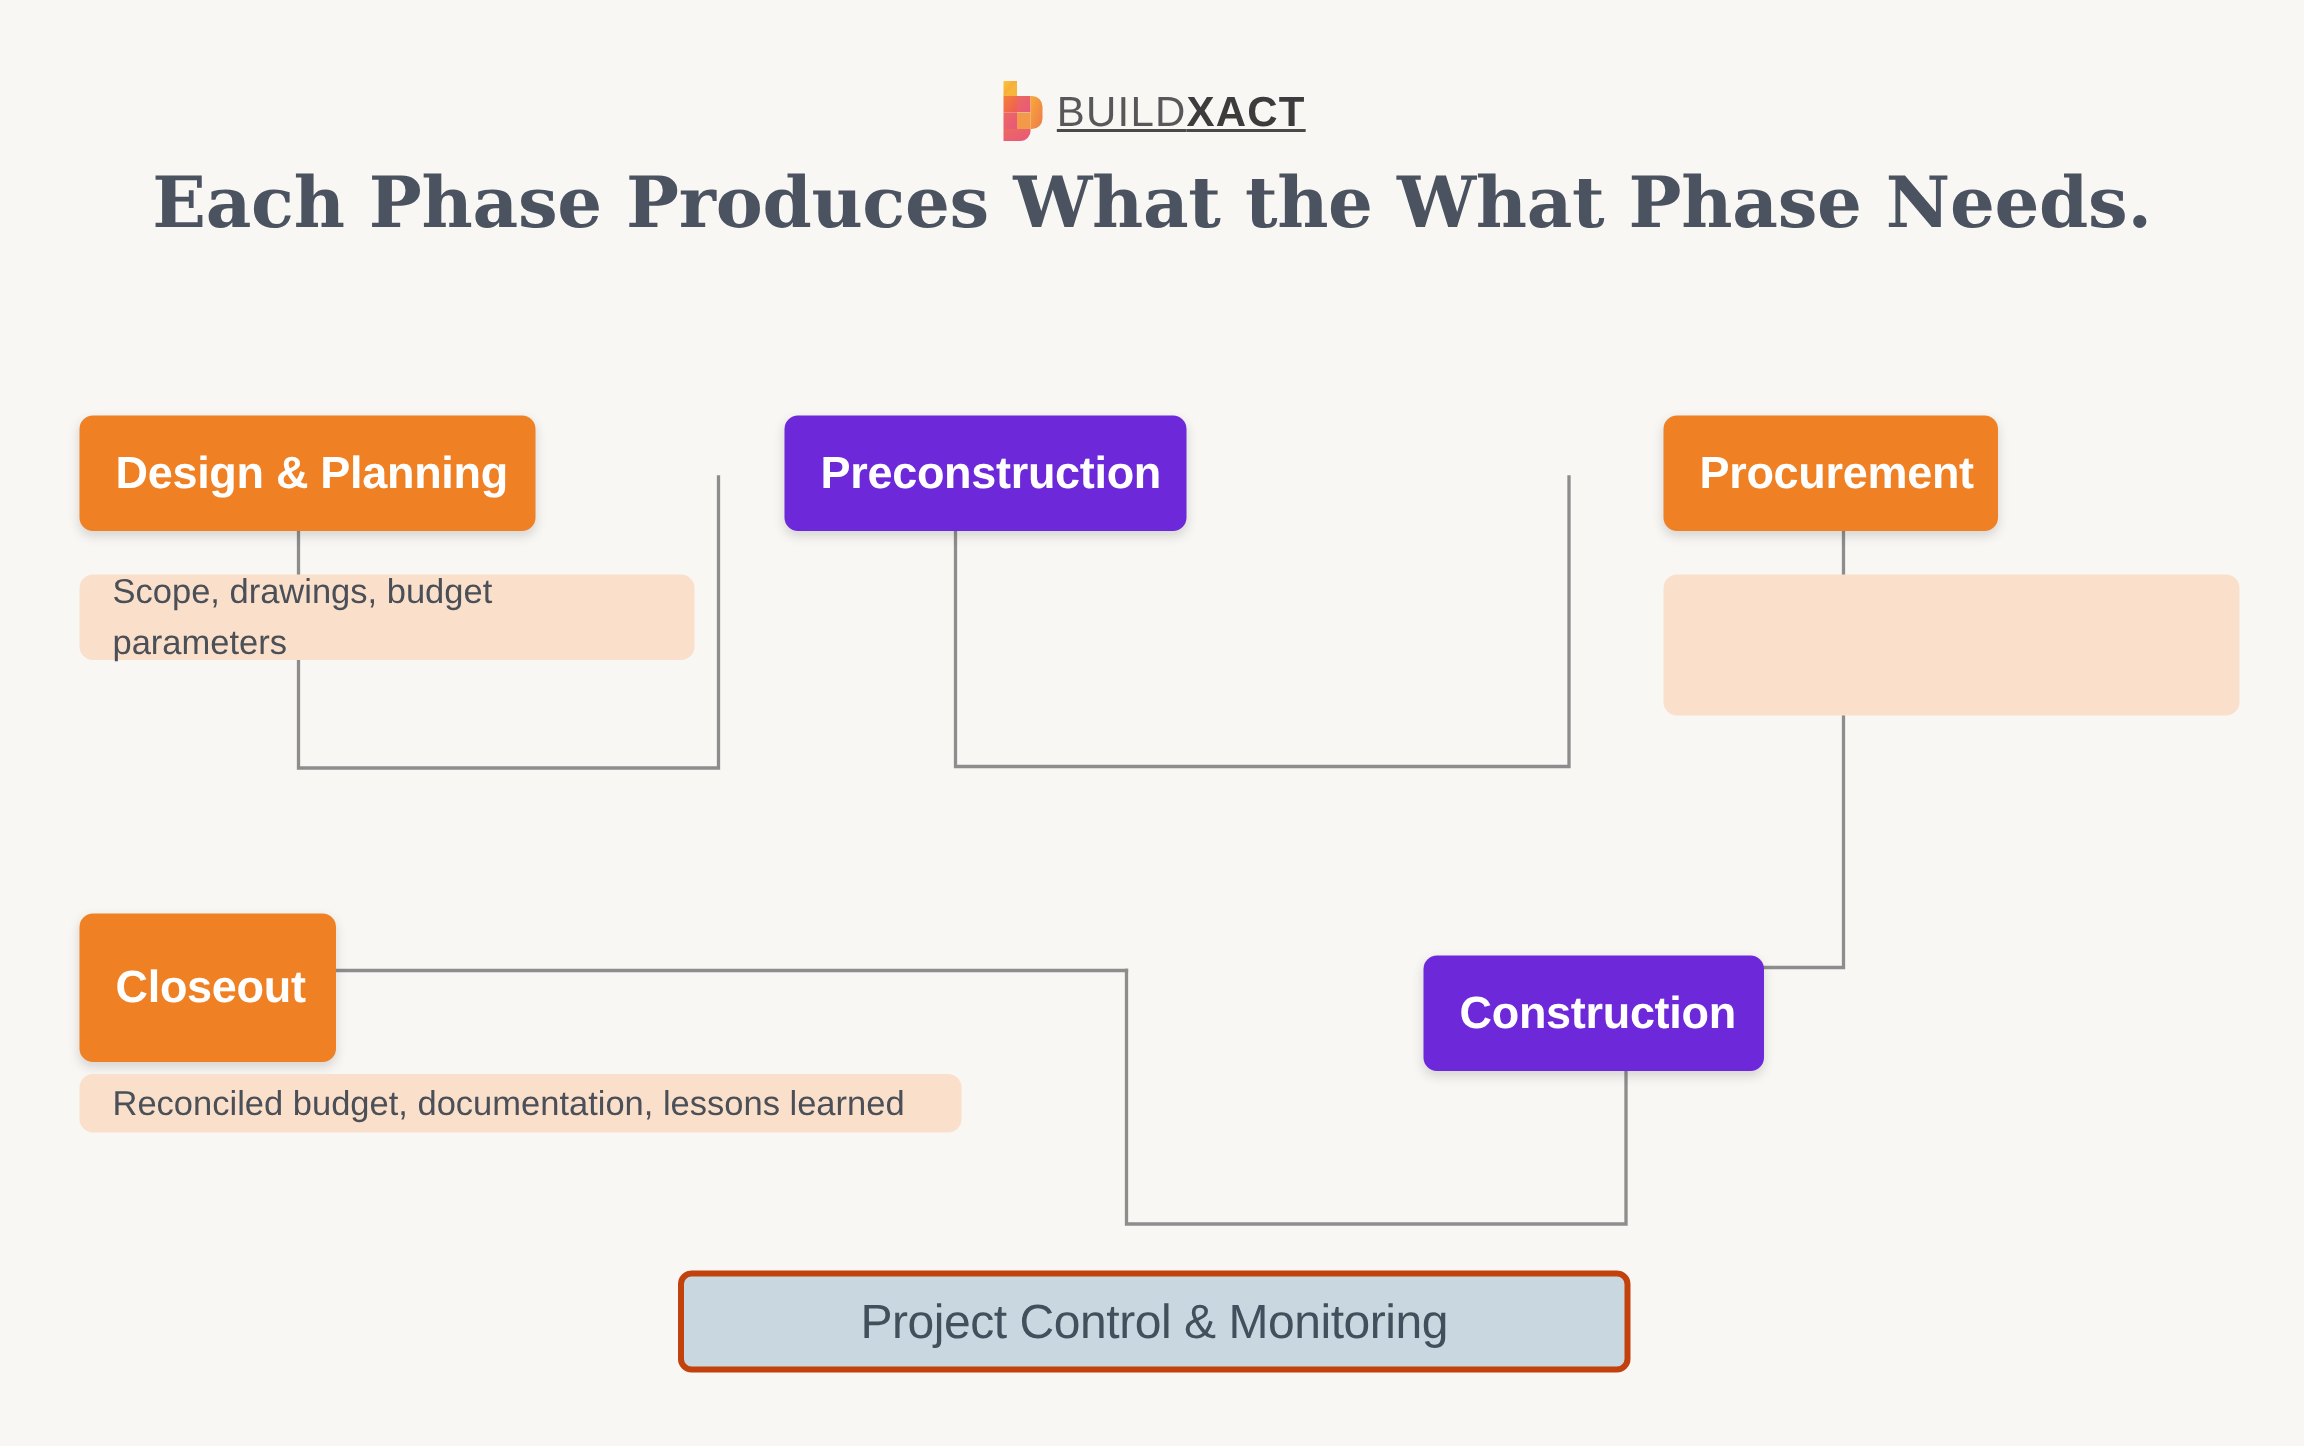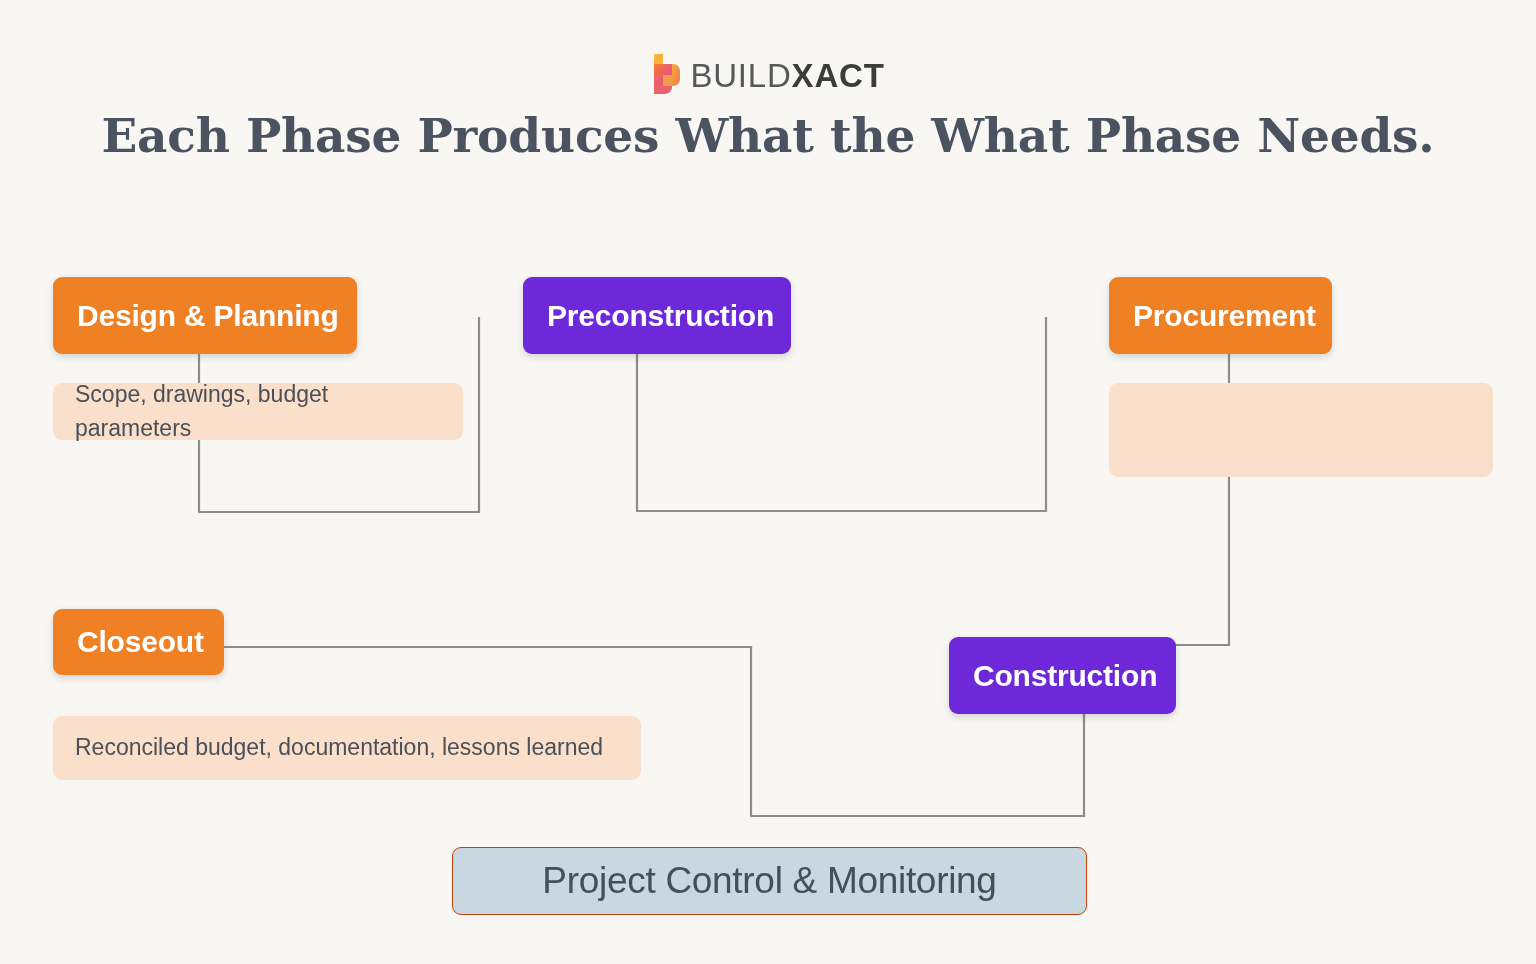--- a/index.html
+++ b/index.html
@@ -30,25 +30,26 @@
     gap: 9px;
   }
   .logo-mark {
     width: 30px;
     height: 42px;
     position: relative;
     display: block;
   }
   .logo-word {
     font-family: "Liberation Sans", sans-serif;
-    font-size: 33px;
+    font-size: 28px;
     letter-spacing: 0.8px;
     color: #4A4A4A;
     line-height: 1;
     white-space: nowrap;
+    text-decoration: underline;
   }
   .logo-word .lw-bold { font-weight: 700; color: #3C3C3C; }
   .logo-word .lw-light { font-weight: 400; color: #58585A; }
 
   
   .page-title {
     position: absolute;
     left: 0;
     top: 108px;
     width: 1536px;
@@ -106,25 +107,25 @@
   .output.bluegrey { background: #C9D8E0; }
   .output.two-line { display: block; padding-top: 19px; }
   .output.two-line span { display: block; }
 
   
   .footer-bar {
     position: absolute;
     box-sizing: border-box;
     border-radius: 9px;
     background: #C9D8E0;
-    border: 1px solid #c2410c;
+    border: 4px solid #c2410c;
     display: flex;
     align-items: center;
     justify-content: center;
-    font-size: 37px;
+    font-size: 32px;
     font-weight: 400;
     color: #41505C;
     letter-spacing: -0.3px;
     white-space: nowrap;
     text-align: center;
   }
 </style>
 </head>
 <body>
 
@@ -192,24 +193,24 @@
   <div class="phase teal" style="left:523px; top:277px; width:268px; height:77px;">
     <span>Preconstruction</span>
   </div>
 
   <div class="phase orange" style="left:1109px; top:277px; width:223px; height:77px;">
     <span>Procurement</span>
   </div>
   <div class="output peach two-line" style="left:1109px; top:383px; width:384px; height:94px;">
   </div>
 
-  <div class="phase orange" style="left:53px; top:609px; width:171px; height:66px;">
+  <div class="phase orange" style="left:53px; top:609px; width:171px; height:99px;">
     <span>Closeout</span>
   </div>
-  <div class="output peach" style="left:53px; top:716px; width:588px; height:64px;">
+  <div class="output peach" style="left:53px; top:716px; width:588px; height:39px;">
     <span>Reconciled budget, documentation, lessons learned</span>
   </div>
 
   <div class="phase teal" style="left:949px; top:609px; width:227px; height:77px;margin-top:28px;">
     <span>Construction</span>
   </div>
 
   <div class="footer-bar" style="left:452px; top:847px; width:635px; height:68px;">
     <span>Project Control &amp; Monitoring</span>
   </div>

